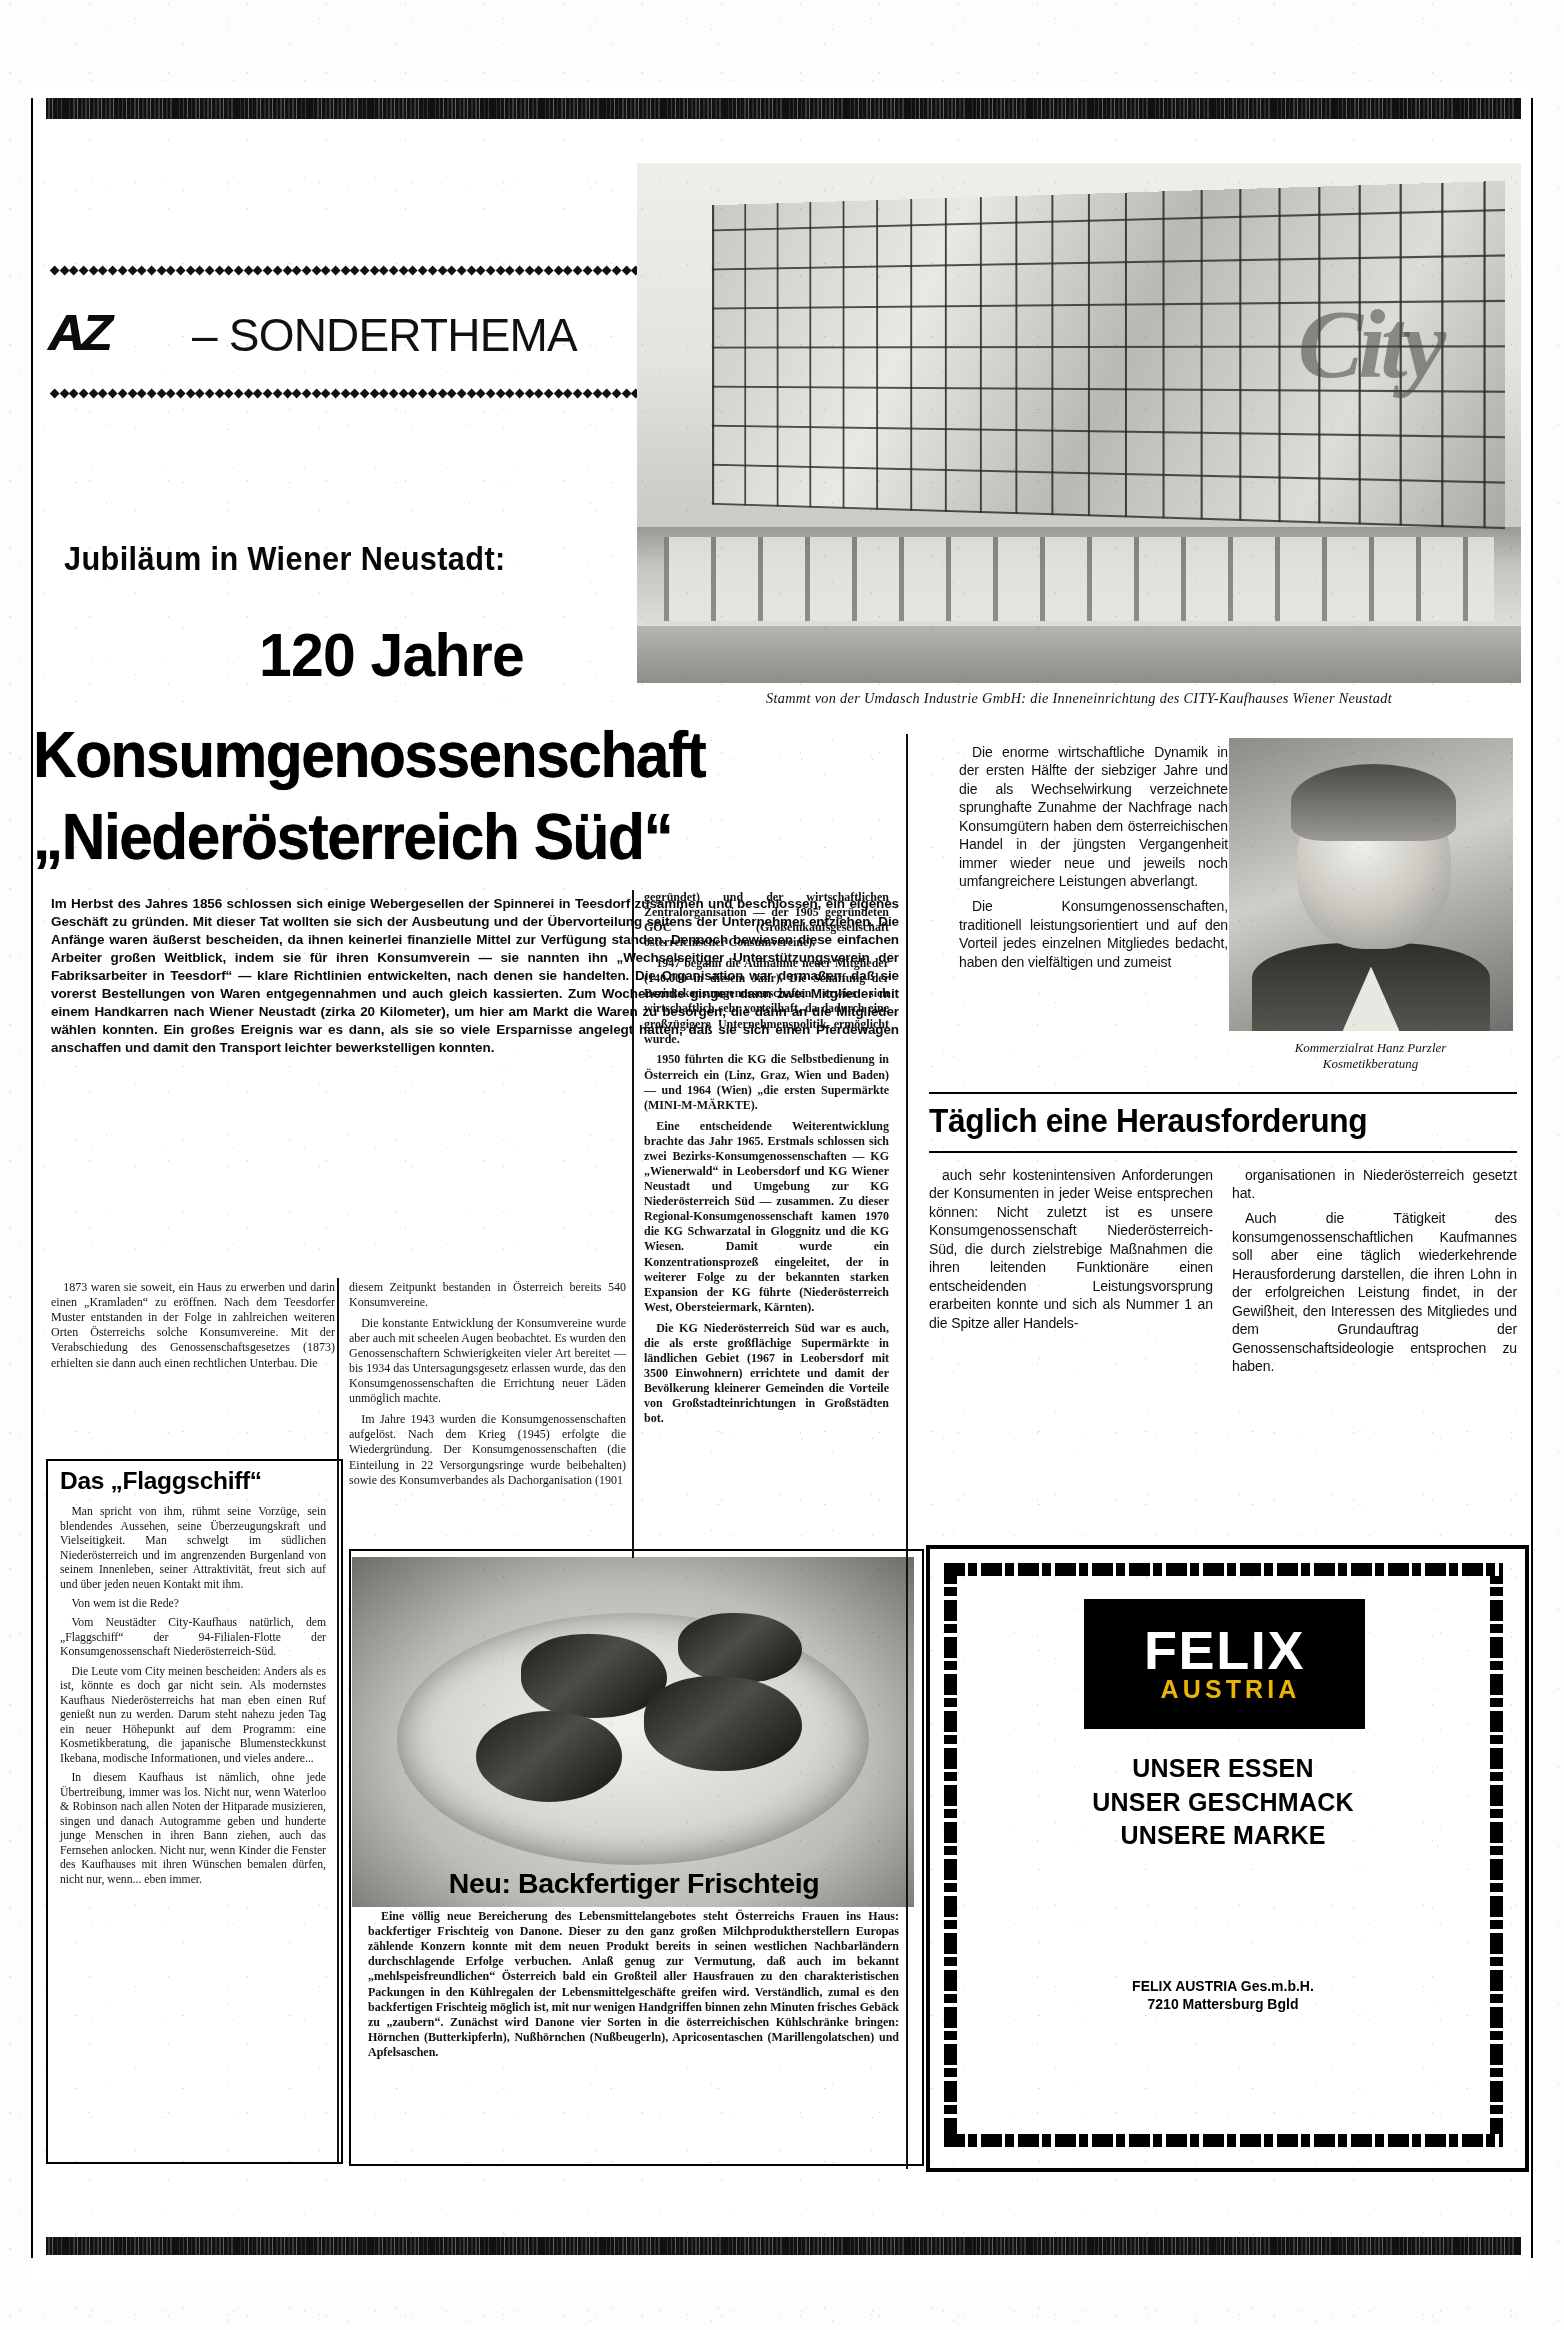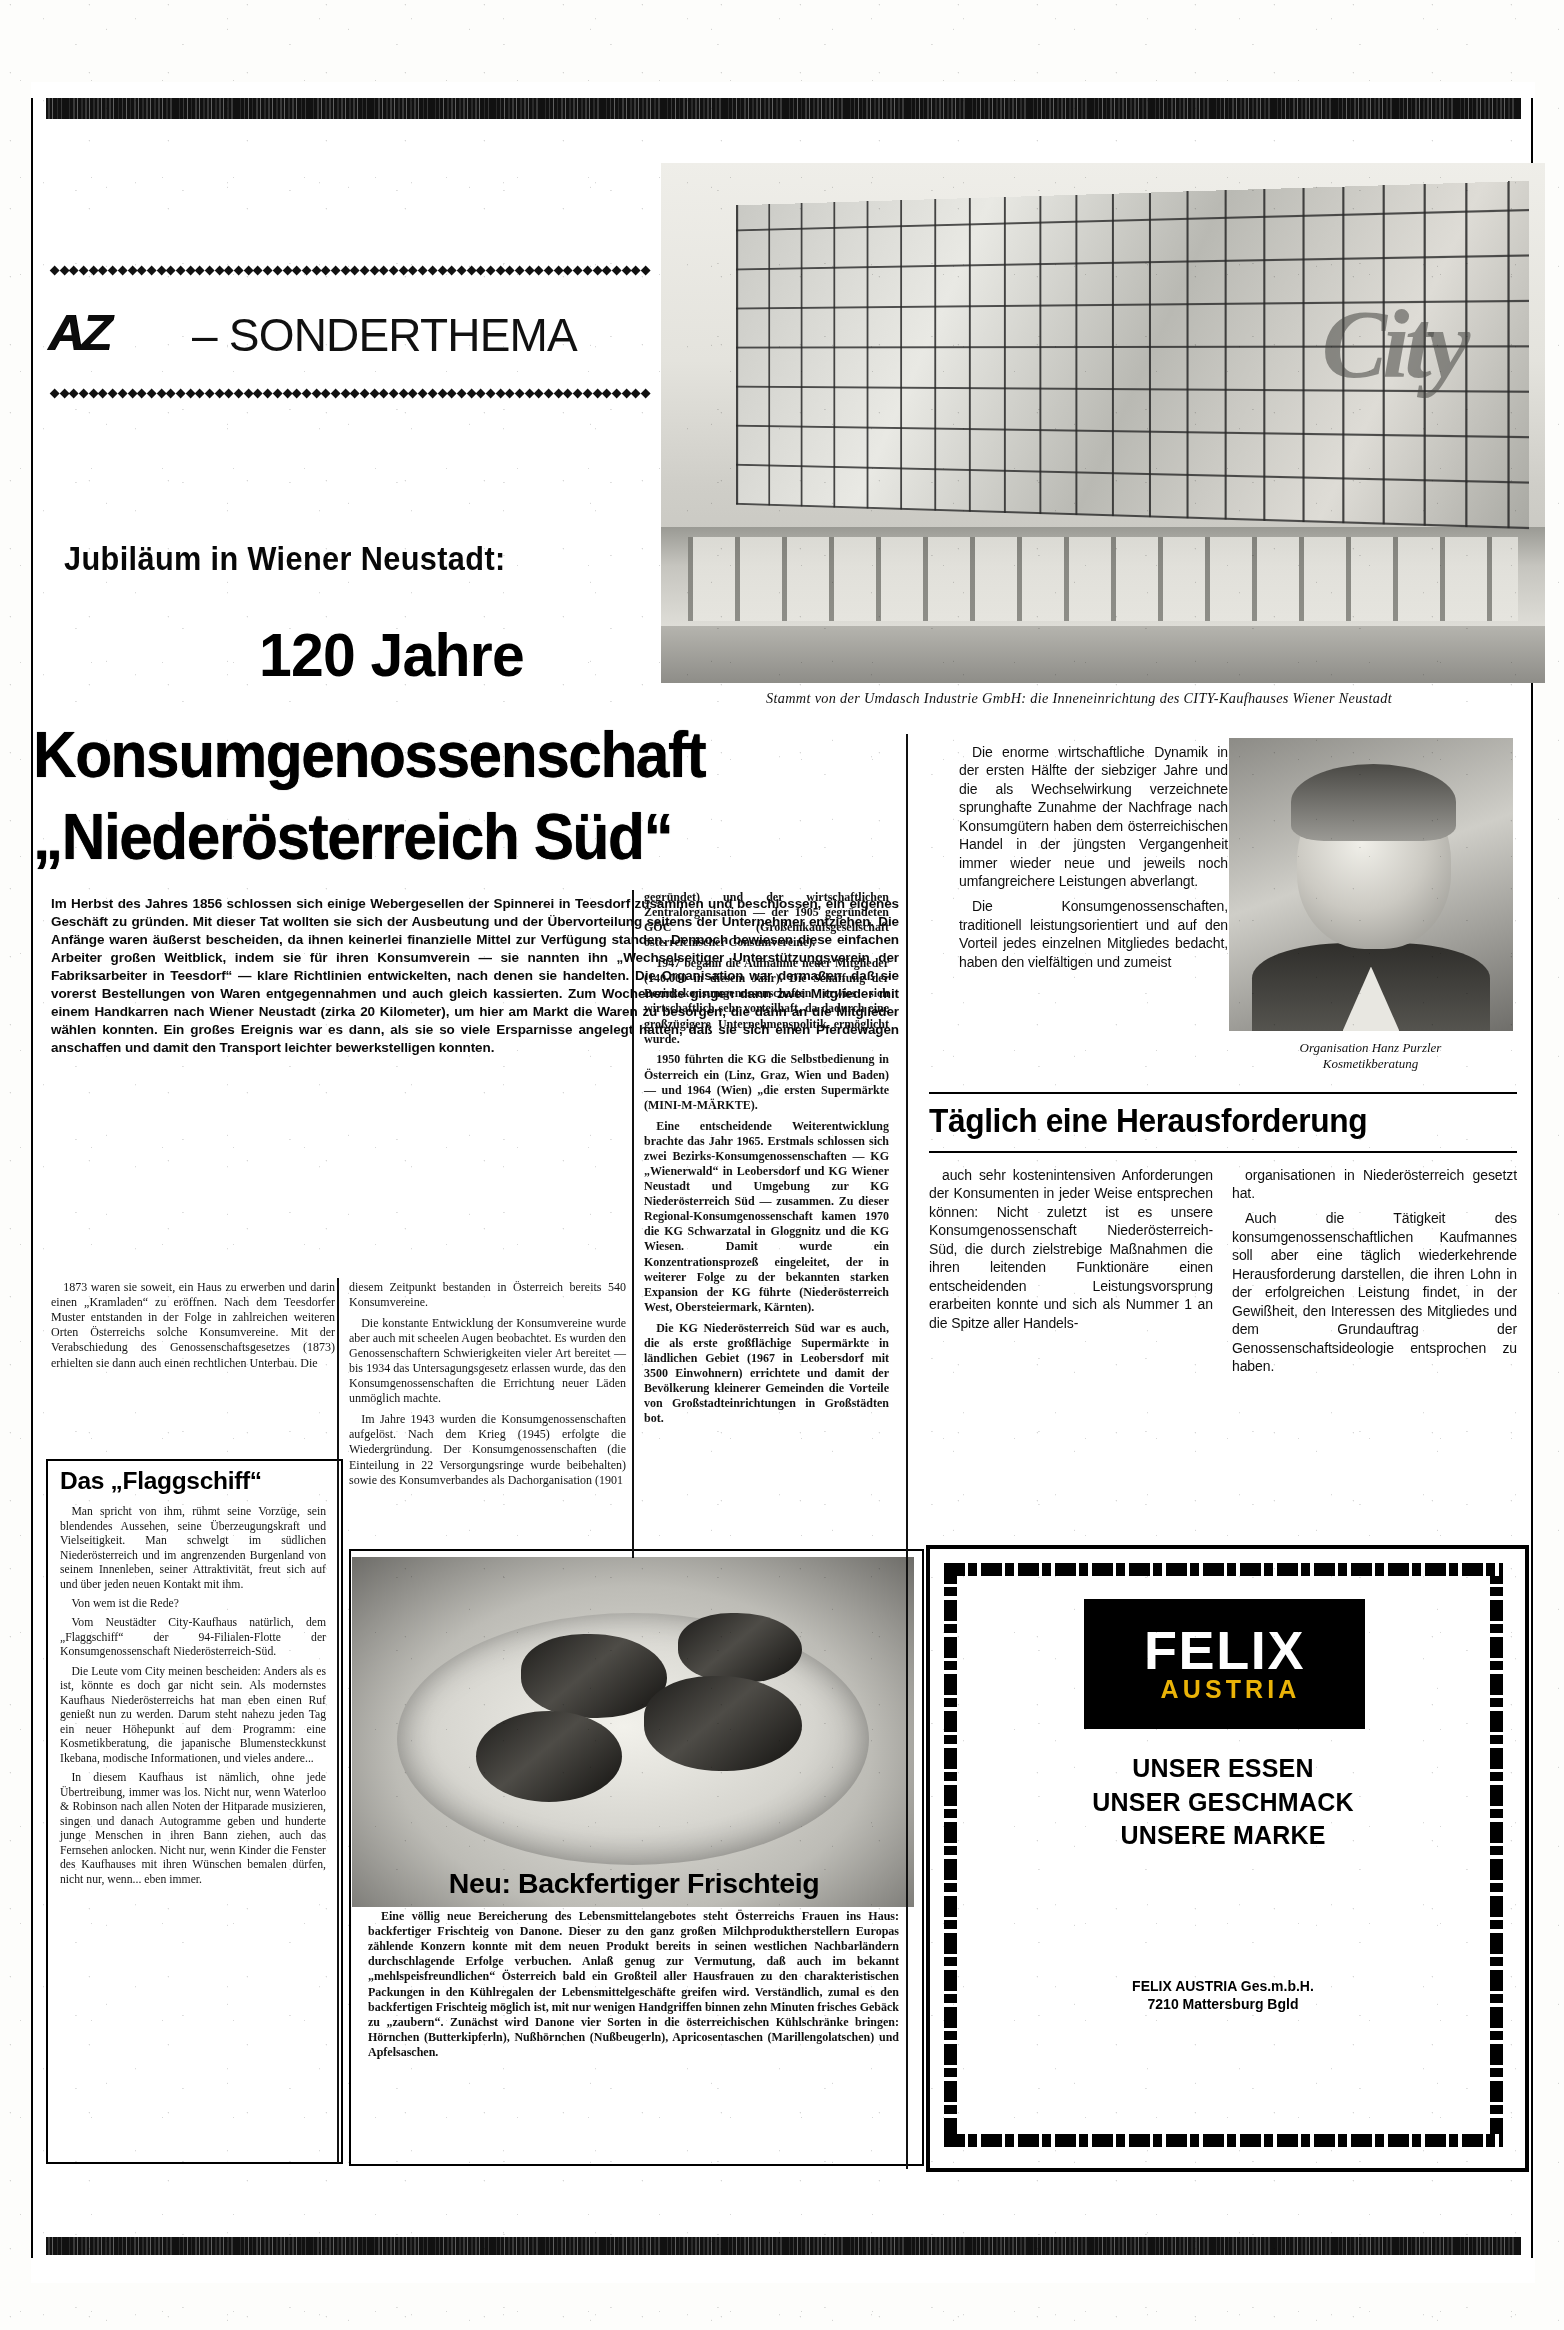--- a/index.html
+++ b/index.html
@@ -38,21 +38,21 @@
          font-weight:bold;font-size:65px;letter-spacing:-1.6px;color:#000;
          transform:scaleX(.93);transform-origin:left center;
          text-shadow:0 0 0.8px #000;}
   .mega2{position:absolute;left:33px;top:799px;font-family:"Liberation Sans",sans-serif;
          font-weight:bold;font-size:65px;letter-spacing:-1.6px;color:#000;
          transform:scaleX(.93);transform-origin:left center;
          text-shadow:0 0 0.8px #000;}
 
   
   .photo{position:absolute;background:#d8d8d4;overflow:hidden;}
-  .photo-city{left:637px;top:163px;width:884px;height:520px;margin-left:24px;}
+  .photo-city{left:637px;top:163px;width:884px;height:520px;}
   .photo-caption{position:absolute;left:637px;top:690px;width:884px;
                  font-style:italic;font-size:14.3px;letter-spacing:0.3px;color:#111;
                  font-family:"Liberation Serif",serif;text-align:center;}
 
   .photo-portrait{left:1229px;top:738px;width:284px;height:293px;}
   .portrait-caption{position:absolute;left:1223px;top:1040px;width:295px;text-align:center;
                     font-style:italic;font-size:13px;line-height:1.25;color:#111;}
 
   .photo-food{left:352px;top:1557px;width:562px;height:350px;}
 
@@ -340,21 +340,21 @@
 
   <div class="photo photo-portrait">
     <div class="portr">
       <div class="body"></div>
       <div class="face"></div>
       <div class="hair"></div>
       <div class="shirt"></div>
     </div>
   </div>
   <div class="portrait-caption">
-    <div>Organisation Hanz Purzler</div>
+    <div>Kommerzialrat Hanz Purzler</div>
     <div>Kosmetikberatung</div>
   </div>
 
   <div class="lead">Im Herbst des Jahres 1856 schlossen sich einige Webergesellen der Spinnerei in Teesdorf zusammen und beschlossen, ein eigenes Geschäft zu gründen. Mit dieser Tat wollten sie sich der Ausbeutung und der Übervorteilung seitens der Unternehmer entziehen. Die Anfänge waren äußerst bescheiden, da ihnen keinerlei finanzielle Mittel zur Verfügung standen. Dennoch bewiesen diese einfachen Arbeiter großen Weitblick, indem sie für ihren Konsumverein — sie nannten ihn „Wechselseitiger Unterstützungsverein der Fabriksarbeiter in Teesdorf“ — klare Richtlinien entwickelten, nach denen sie handelten. Die Organisation war dermaßen, daß sie vorerst Bestellungen von Waren entgegennahmen und auch gleich kassierten. Zum Wochenende gingen dann zwei Mitglieder mit einem Handkarren nach Wiener Neustadt (zirka 20 Kilometer), um hier am Markt die Waren zu besorgen, die dann an die Mitglieder wählen konnten. Ein großes Ereignis war es dann, als sie so viele Ersparnisse angelegt hatten, daß sie sich einen Pferdewagen anschaffen und damit den Transport leichter bewerkstelligen konnten.</div>
 
   <div class="col colA2">
     <p>1873 waren sie soweit, ein Haus zu erwerben und darin einen „Kramladen“ zu eröffnen. Nach dem Teesdorfer Muster entstanden in der Folge in zahlreichen weiteren Orten Österreichs solche Konsumvereine. Mit der Verabschiedung des Genossenschaftsgesetzes (1873) erhielten sie dann auch einen rechtlichen Unterbau. Die</p>
   </div>
 
   <div class="col colB2">

